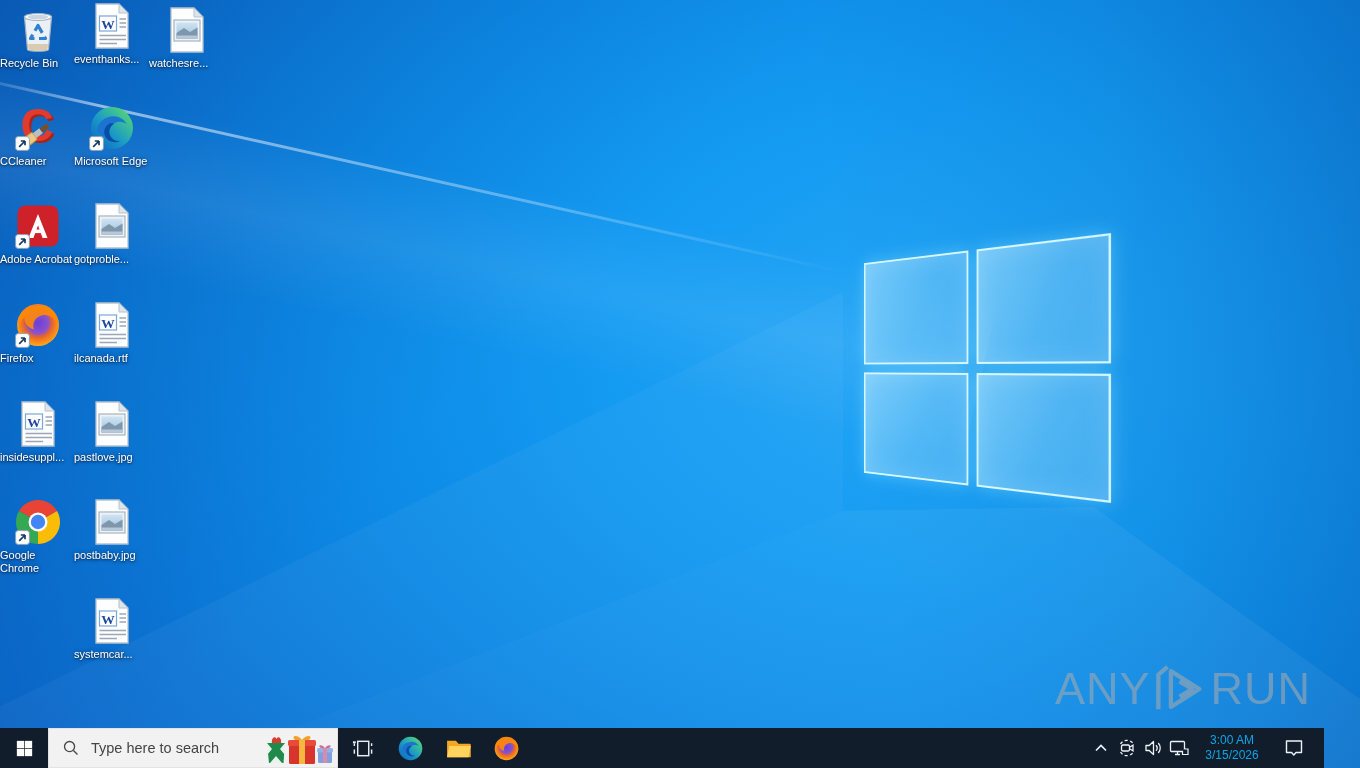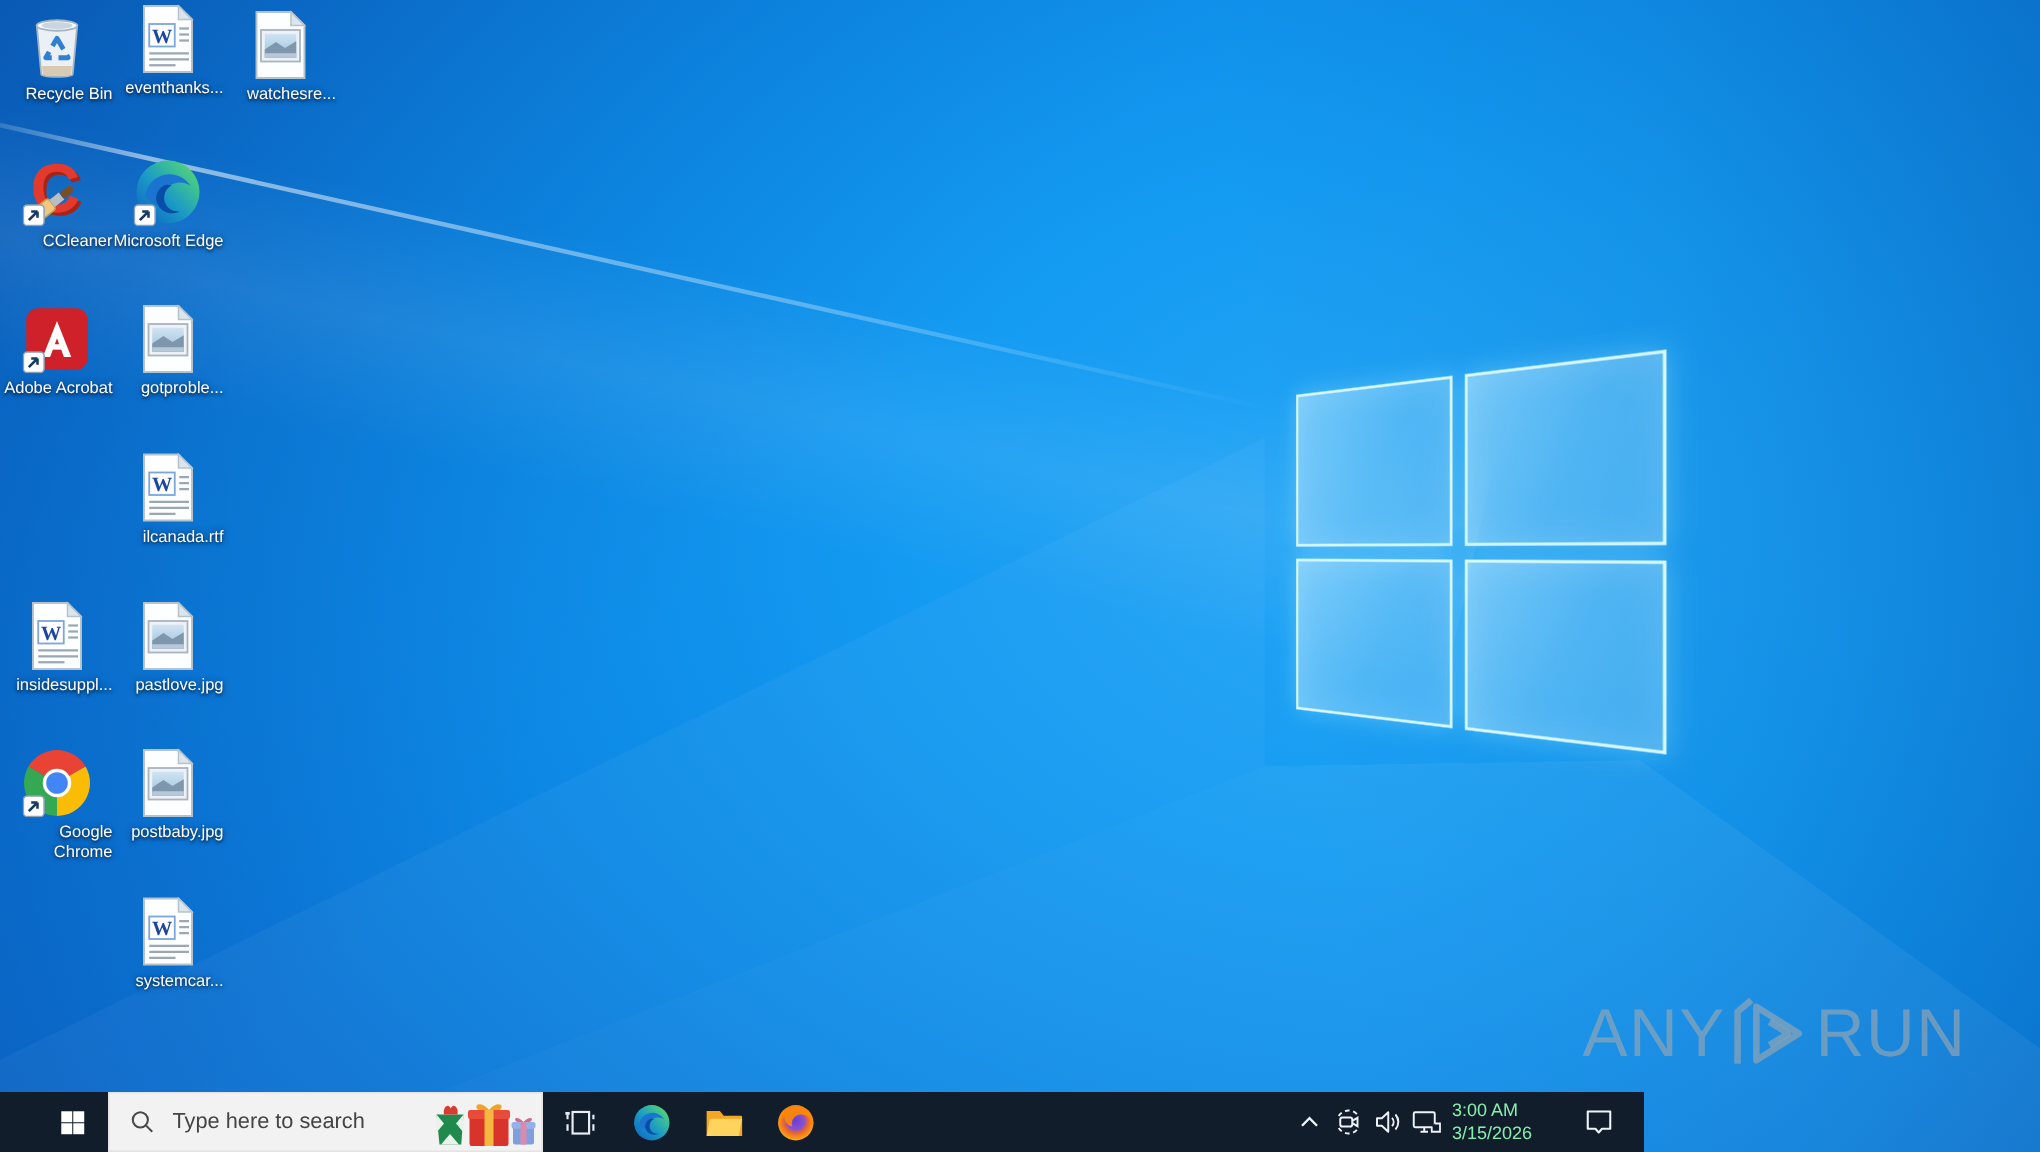--- a/index.html
+++ b/index.html
@@ -32,47 +32,47 @@
   
   .winlogo { position:absolute; left:839px; top:250px; width:266px; height:236px;
     transform:perspective(430px) rotateY(-24deg);
     display:grid; grid-template-columns:1fr 1fr; grid-template-rows:1fr 1fr; gap:9px; }
   .winlogo .pane {
     background:linear-gradient(115deg, rgba(200,240,255,.50) 0%, rgba(150,216,250,.42) 55%, rgba(130,205,248,.40) 100%);
     border:2px solid rgba(222,252,255,.92);
     box-shadow:0 0 16px rgba(150,232,255,.40), inset 0 0 26px rgba(255,255,255,.14); }
 
   
-  .dt-icon { position:absolute; width:75px; text-align:right; cursor:default; }
+  .dt-icon { position:absolute; width:75px; text-align:left; cursor:default; }
   .dt-icon .ico { width:48px; height:48px; margin:0 auto; position:relative; }
   .dt-icon .ico > svg.main { width:48px; height:48px; display:block; }
   .dt-icon .sc-badge { position:absolute; left:1px; bottom:1px; width:15px; height:15px; }
   .dt-icon .lbl { margin-top:3px; font-size:11px; line-height:13px; color:#fff;
     text-shadow:0 1px 2px rgba(10,30,60,.85), 0 0 4px rgba(10,30,60,.5); }
 
   
   .watermark { position:absolute; right:49px; top:663px; display:flex; align-items:center;
     color:rgba(158,168,178,.62); user-select:none; }
   .watermark .wm-txt { font-size:45px; font-weight:normal; letter-spacing:1px; line-height:48px; }
   .watermark svg { margin:0 2px; }
   .testmode { position:absolute; right:3px; top:671px; text-align:right; color:#fff;
     font-size:13px; line-height:16.4px; text-shadow:0 0 3px rgba(0,40,90,.4); }
 
   
-  .taskbar { position:absolute; left:0; bottom:0; width:1096px; height:40px;
-    background:#121d2b; display:flex; align-items:stretch;padding-left:24px; }
+  .taskbar { position:absolute; left:0; bottom:0; width:1324px; height:40px;
+    background:#121d2b; display:flex; align-items:stretch; }
   .start-btn { width:48px; display:flex; align-items:center; justify-content:center; }
   .search-box { width:290px; background:#f2f2f2; border:1px solid #e3e3e3;
     display:flex; align-items:center; padding-left:13px; }
   .search-box .ph { color:#444; font-size:14.5px; margin-left:11px; }
   .search-gifts { margin-left:auto; margin-right:2px; display:flex; align-items:flex-end; }
   .tb-btn { width:48px; display:flex; align-items:center; justify-content:center; }
   .tray { margin-left:auto; display:flex; align-items:center; padding-right:8px; }
   .tray-btn { width:26px; height:40px; display:flex; align-items:center; justify-content:center; }
-  .clock { width:80px; text-align:left; color:#86efac; font-size:12px; line-height:15px; padding:0 4px; }
+  .clock { width:80px; text-align:center; color:#0ea5e9; font-size:12px; line-height:15px; padding:0 4px; }
   .action-center { width:44px; height:40px; display:flex; align-items:center; justify-content:center; }
 </style>
 </head>
 <body>
 
 <svg width="0" height="0" style="position:absolute" aria-hidden="true">
   <defs>
     <linearGradient id="gEdge" x1="0" y1="1" x2="1" y2="0">
       <stop offset="0" stop-color="#0d5fc4"></stop>
         <stop offset=".45" stop-color="#1a9ac6"></stop>
@@ -321,20 +321,31 @@
     <div class="lbl">Adobe Acrobat</div>
   </div>
   <div class="dt-icon" style="left:74px;top:202px">
     <div class="ico">
         <svg class="main">
           <use href="#sym-img"></use>
         </svg>
       </div>
     <div class="lbl">gotproble...</div>
   </div>
+  <div class="dt-icon" style="left:0px;top:301px">
+    <div class="ico">
+        <svg class="main">
+          <use href="#sym-firefox"></use>
+        </svg>
+      <svg class="sc-badge">
+          <use href="#sym-shortcut"></use>
+        </svg>
+      </div>
+    <div class="lbl">Firefox</div>
+  </div>
   <div class="dt-icon" style="left:74px;top:301px">
     <div class="ico">
         <svg class="main">
           <use href="#sym-word"></use>
         </svg>
       </div>
     <div class="lbl">ilcanada.rtf</div>
   </div>
   <div class="dt-icon" style="left:0px;top:400px">
     <div class="ico">

